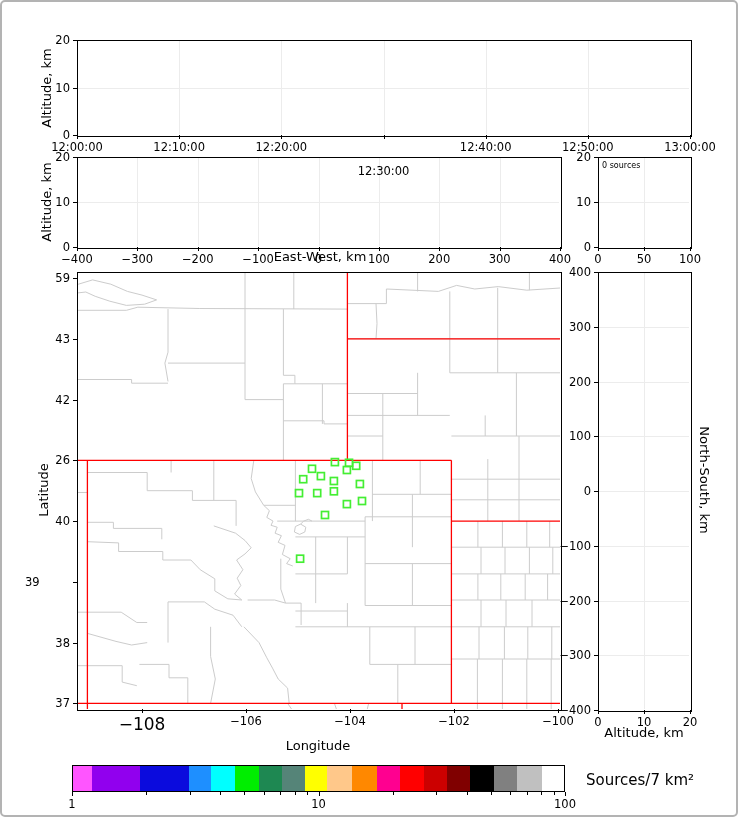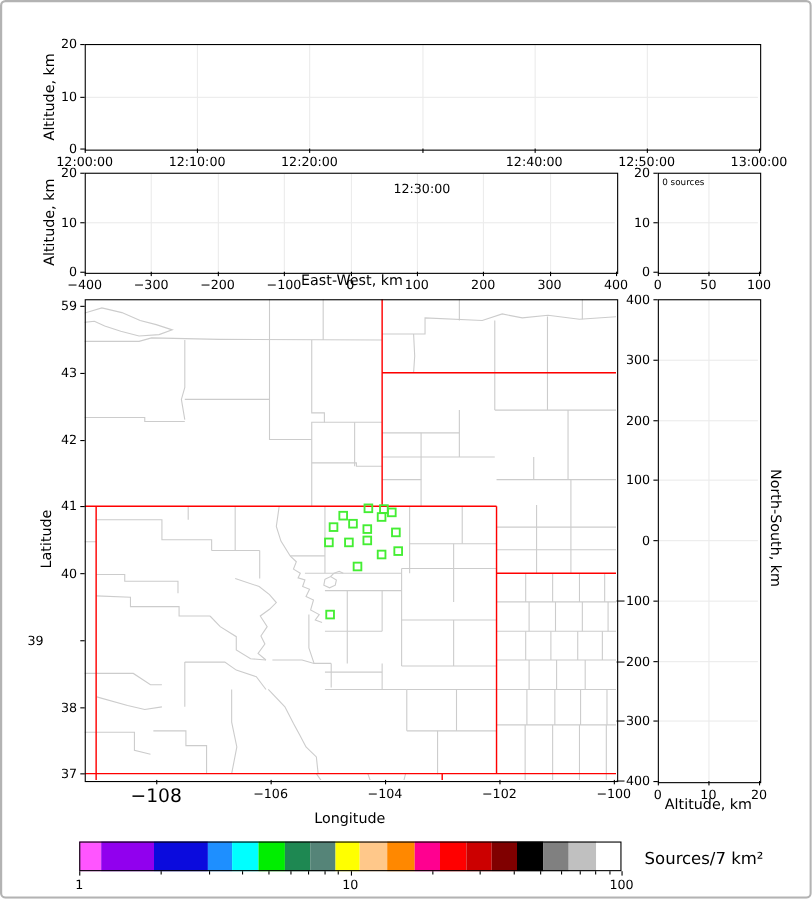--- a/index.html
+++ b/index.html
@@ -128,21 +128,21 @@
     <div style="position: absolute; left: 452px; top: 712px; transform: translateX(-50%); font-size: 11.5px; white-space: nowrap; z-index: 3;">−102</div>
     <div style="position: absolute; left: 556px; top: 707px; width: 1px; height: 4px; background: rgb(0, 0, 0); z-index: 3;"></div>
     <div style="position: absolute; left: 556px; top: 712px; transform: translateX(-50%); font-size: 11.5px; white-space: nowrap; z-index: 3;">−100</div>
     <div style="position: absolute; left: 71px; top: 276.1px; width: 4px; height: 1px; background: rgb(0, 0, 0); z-index: 3;"></div>
     <div style="position: absolute; left: 23px; top: 276.1px; width: 45px; text-align: right; transform: translateY(-50%); font-size: 11.5px; z-index: 3;">59</div>
     <div style="position: absolute; left: 71px; top: 336.85px; width: 4px; height: 1px; background: rgb(0, 0, 0); z-index: 3;"></div>
     <div style="position: absolute; left: 23px; top: 336.85px; width: 45px; text-align: right; transform: translateY(-50%); font-size: 11.5px; z-index: 3;">43</div>
     <div style="position: absolute; left: 71px; top: 397.6px; width: 4px; height: 1px; background: rgb(0, 0, 0); z-index: 3;"></div>
     <div style="position: absolute; left: 23px; top: 397.6px; width: 45px; text-align: right; transform: translateY(-50%); font-size: 11.5px; z-index: 3;">42</div>
     <div style="position: absolute; left: 71px; top: 458.35px; width: 4px; height: 1px; background: rgb(0, 0, 0); z-index: 3;"></div>
-    <div style="position: absolute; left: 23px; top: 458.35px; width: 45px; text-align: right; transform: translateY(-50%); font-size: 11.5px; z-index: 3;">41</div>
+    <div style="position: absolute; left: 23px; top: 458.35px; width: 45px; text-align: right; transform: translateY(-50%); font-size: 11.5px; z-index: 3;">26</div>
     <div style="position: absolute; left: 71px; top: 519.1px; width: 4px; height: 1px; background: rgb(0, 0, 0); z-index: 3;"></div>
     <div style="position: absolute; left: 23px; top: 519.1px; width: 45px; text-align: right; transform: translateY(-50%); font-size: 11.5px; z-index: 3;">40</div>
     <div style="position: absolute; left: 71px; top: 579.85px; width: 4px; height: 1px; background: rgb(0, 0, 0); z-index: 3;"></div>
     <div style="position: absolute; left: 23px; top: 579.85px; width: 45px; text-align: left; transform: translateY(-50%); font-size: 11.5px; z-index: 3;">39</div>
     <div style="position: absolute; left: 71px; top: 640.6px; width: 4px; height: 1px; background: rgb(0, 0, 0); z-index: 3;"></div>
     <div style="position: absolute; left: 23px; top: 640.6px; width: 45px; text-align: right; transform: translateY(-50%); font-size: 11.5px; z-index: 3;">38</div>
     <div style="position: absolute; left: 71px; top: 701.35px; width: 4px; height: 1px; background: rgb(0, 0, 0); z-index: 3;"></div>
     <div style="position: absolute; left: 23px; top: 701.35px; width: 45px; text-align: right; transform: translateY(-50%); font-size: 11.5px; z-index: 3;">37</div>
     <div style="position: absolute; left: 596px; top: 708px; width: 1px; height: 4px; background: rgb(0, 0, 0); z-index: 3;"></div>
     <div style="position: absolute; left: 596px; top: 713px; transform: translateX(-50%); font-size: 11.5px; white-space: nowrap; z-index: 3;">0</div>

